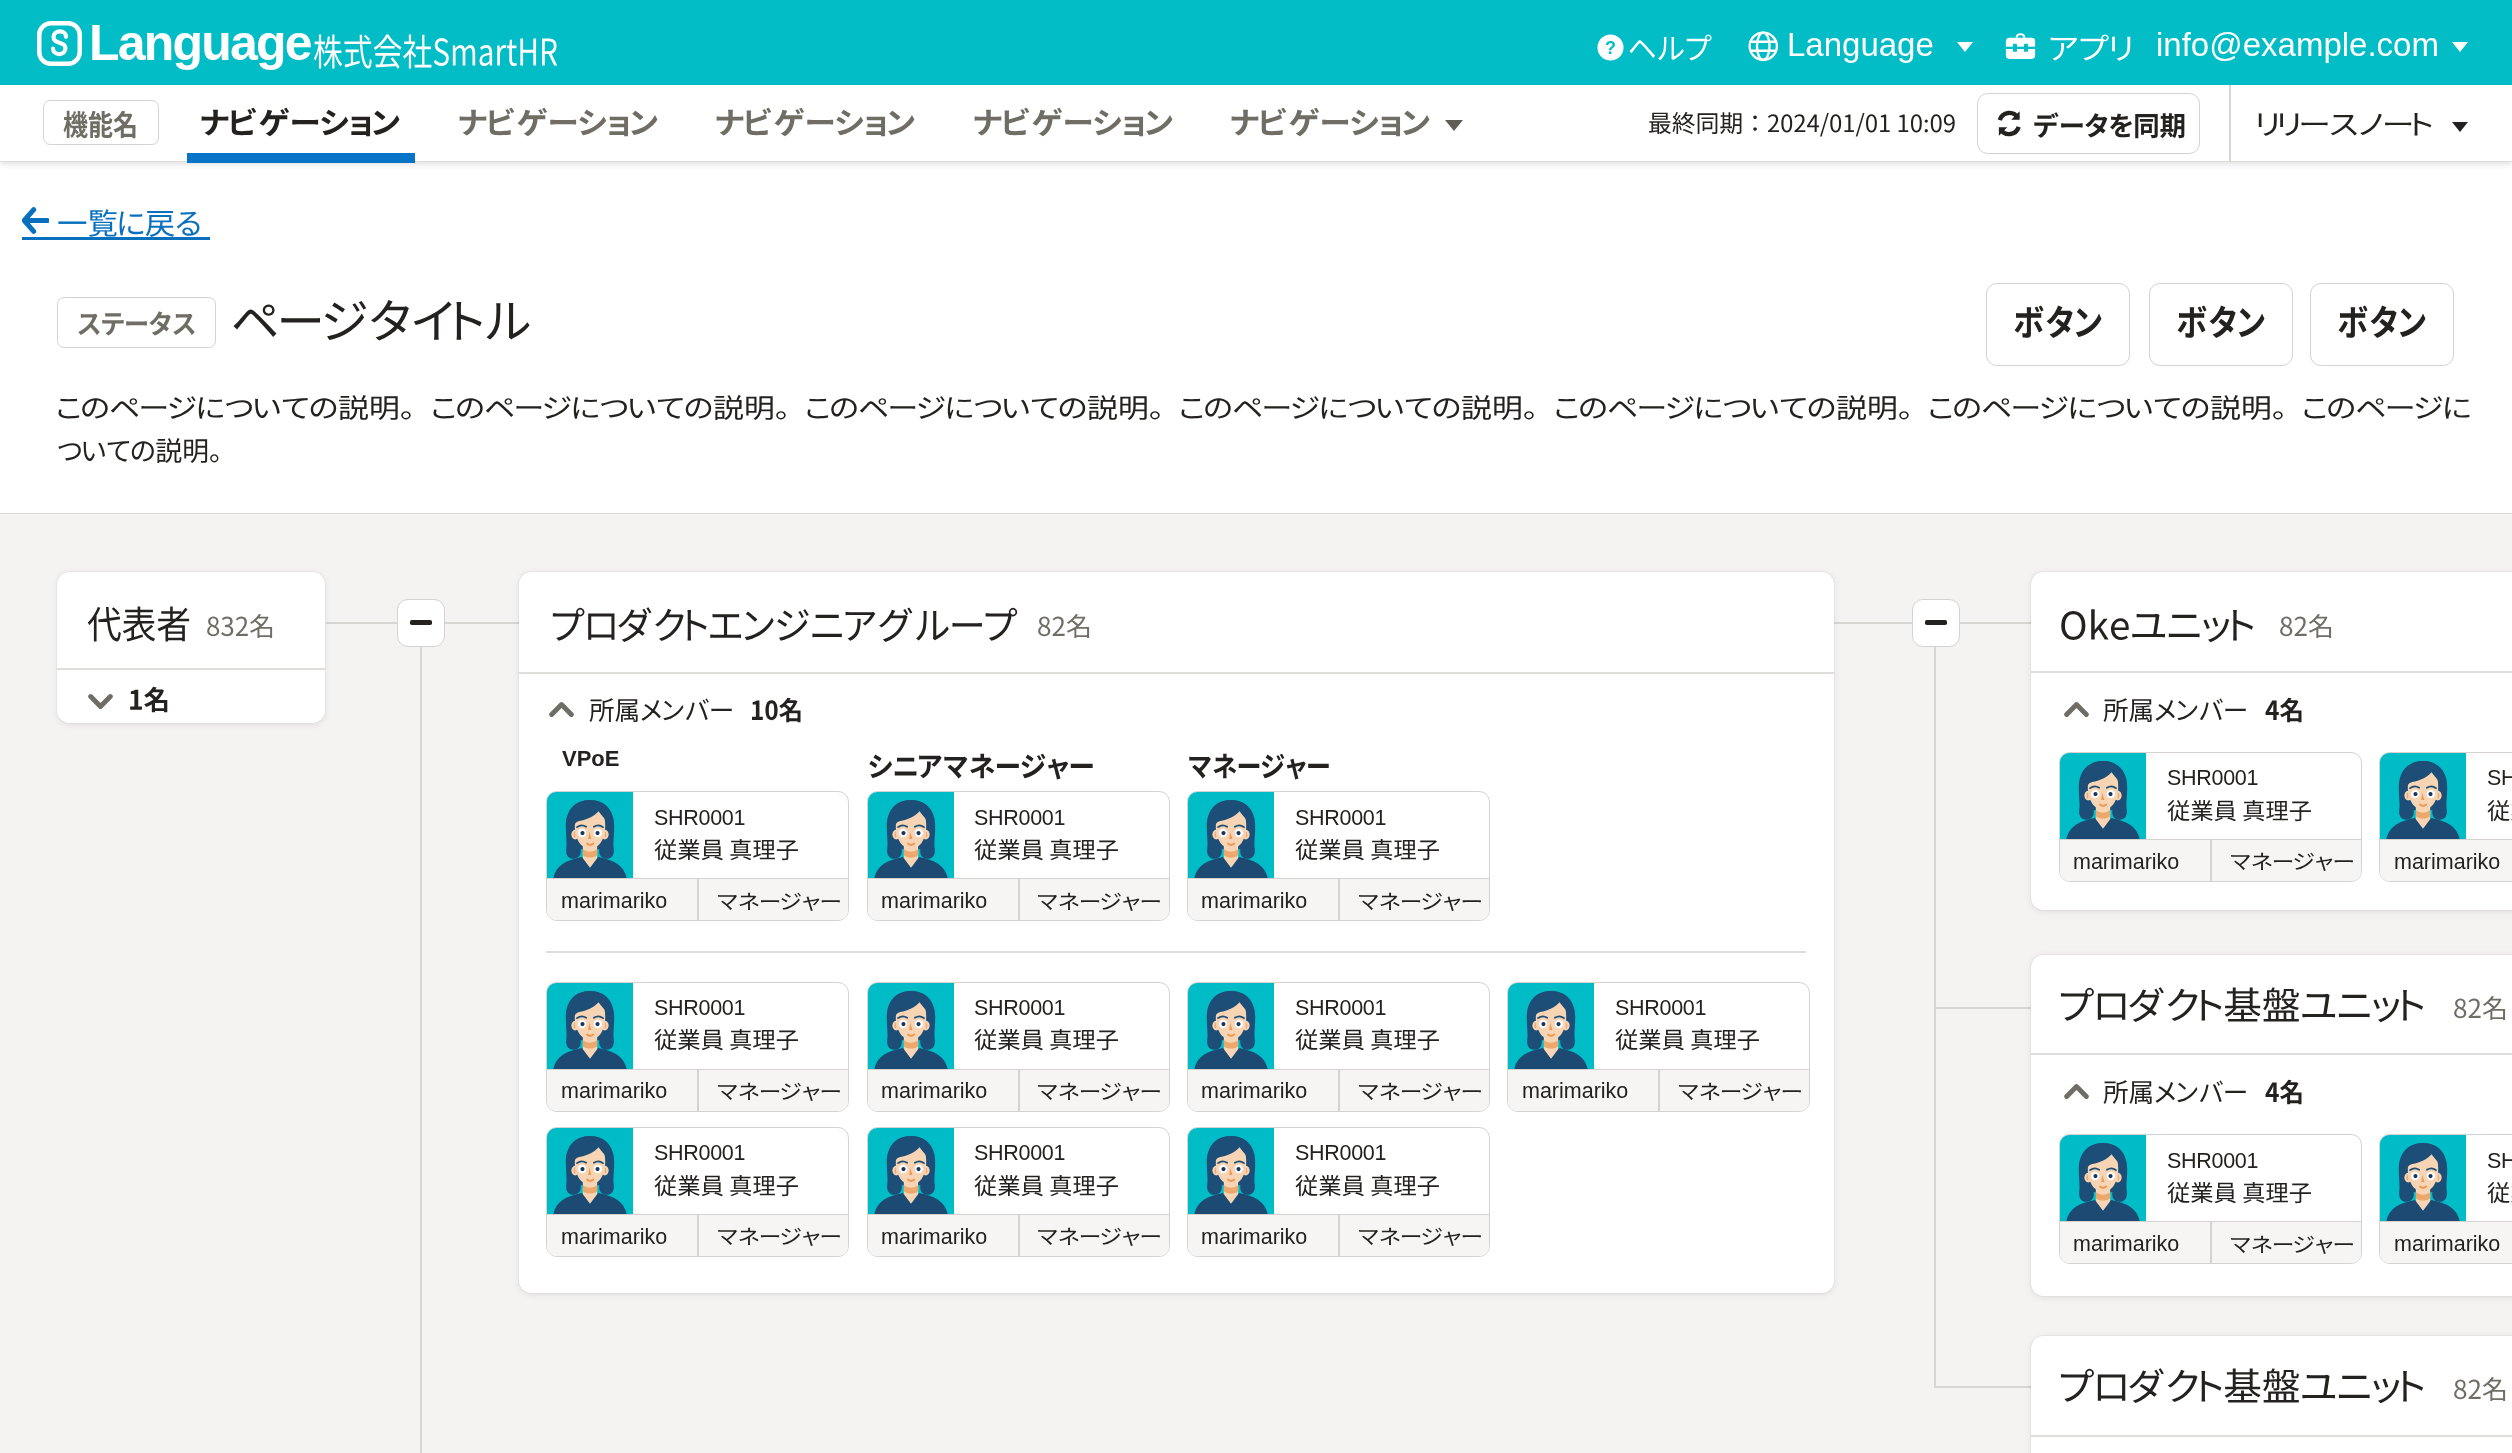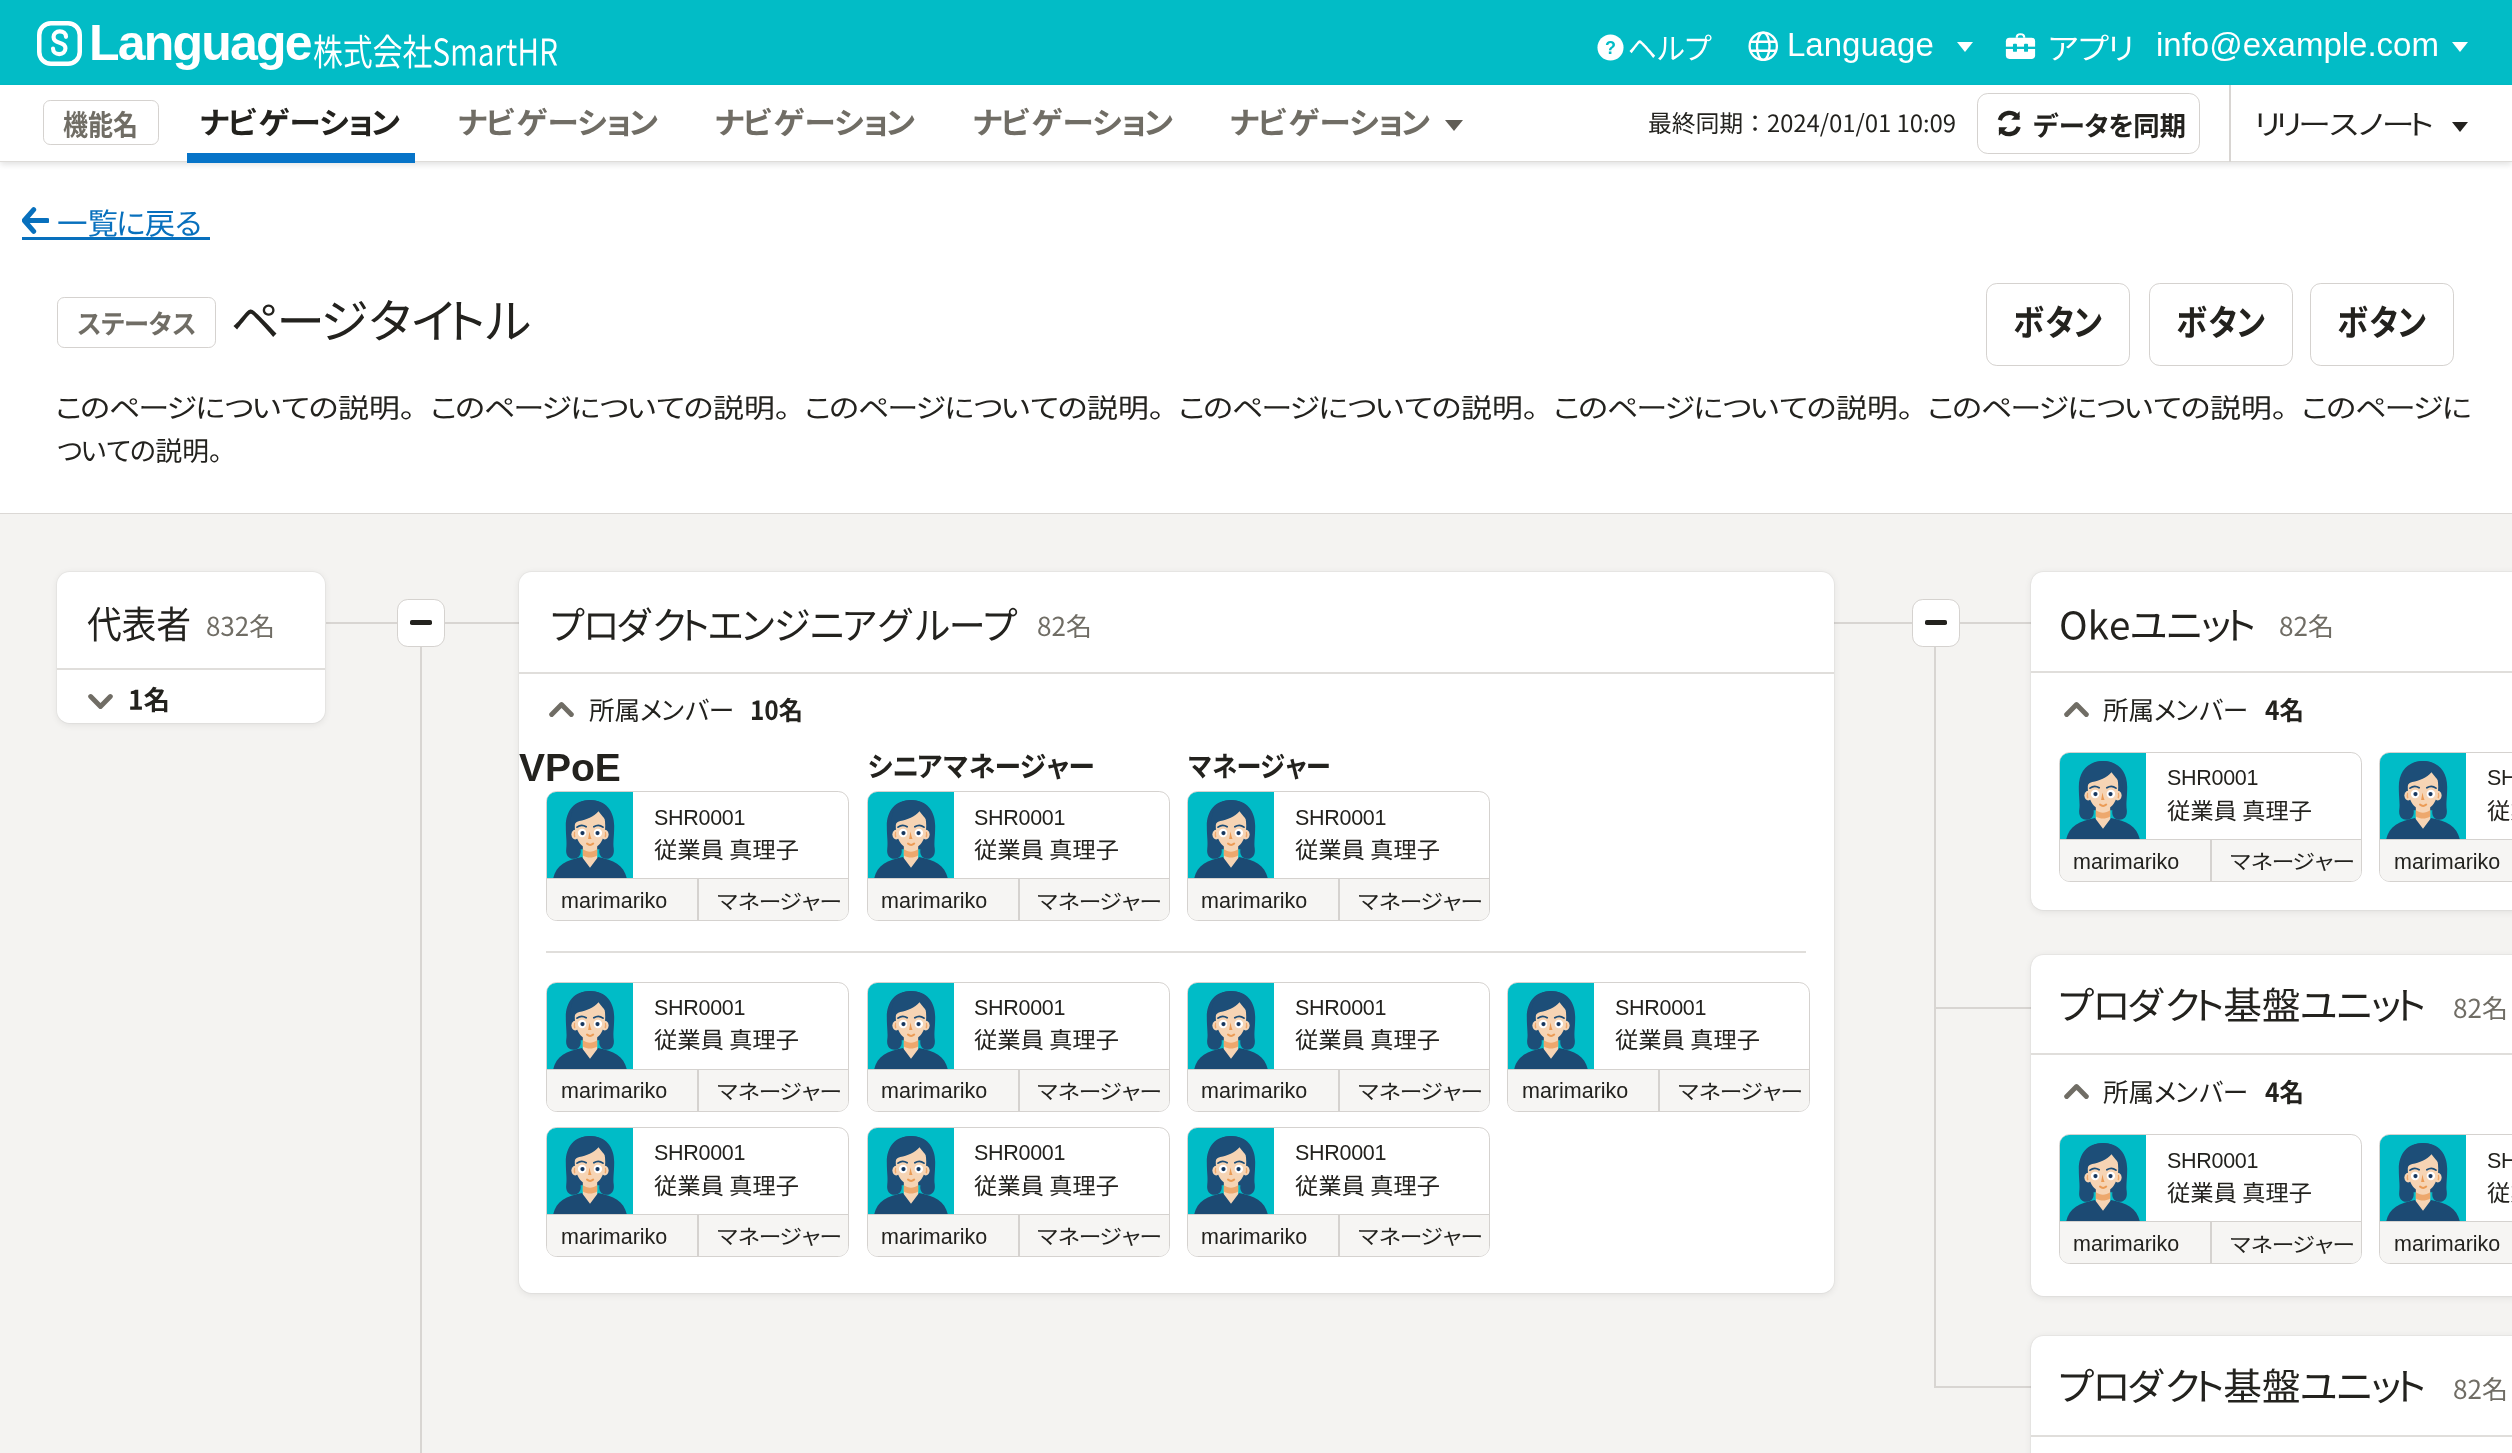--- a/index.html
+++ b/index.html
@@ -572,21 +572,21 @@
 <div class="abs" style="left:519px;top:672px;width:1315px;height:1.8px;background:#e0dedb"></div>
 <svg class="abs" style="left:549px;top:700px" width="25" height="19" viewBox="0 0 28 21">
       <use href="#chevup"></use>
     </svg>
 <svg class="jp" style="left:589px;top:697px" width="144" height="26" viewBox="0 -88 563.2 100" preserveAspectRatio="none">
       <use href="#shozoku"></use>
     </svg>
 <svg class="jp" style="left:750px;top:697px" width="53" height="26" viewBox="0 -88 218.0 100" preserveAspectRatio="none">
       <use href="#n10mei"></use>
     </svg>
-<span class="lat" style="font-size:39px;left:519px;top:748px"><b>VPoE</b></span>
+<span class="lat" style="font-size:22px;left:562px;top:748px"><b>VPoE</b></span>
 <svg class="jp" style="left:868px;top:752px" width="226" height="28" viewBox="0 -88 843.2 100" preserveAspectRatio="none">
       <use href="#senior"></use>
     </svg>
 <svg class="jp" style="left:1188px;top:752px" width="142" height="28" viewBox="0 -88 563.3 100" preserveAspectRatio="none">
       <use href="#mgrb"></use>
     </svg>
 <div class="mcard" style="left:546px;top:791px">
       <div class="avw"><svg width="86" height="86" viewBox="0 0 96 96">
           <use href="#avatar"></use>
         </svg></div>

